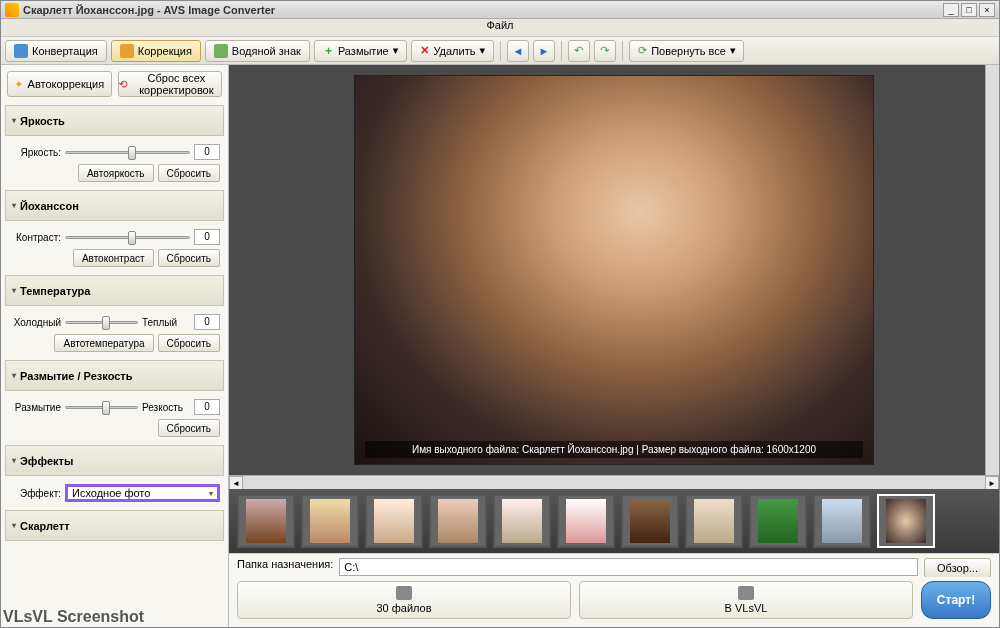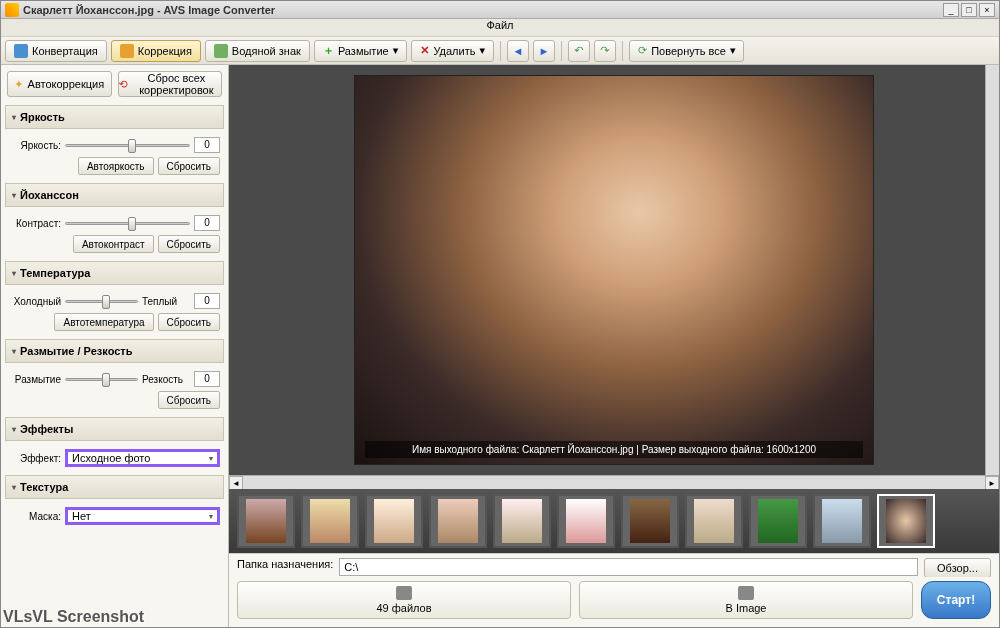--- a/index.html
+++ b/index.html
@@ -18,21 +18,21 @@
 .tbtn { height: 22px; padding: 0 8px; background: linear-gradient(#fefefe,#e6e3d8); border: 1px solid #b8b4a4; border-radius: 3px; display: flex; align-items: center; gap: 4px; cursor: pointer; }
 .tbtn.active { background: linear-gradient(#fff4d0,#f0e0a0); border-color: #c0a050; }
 .tbtn .ic { width: 14px; height: 14px; border-radius: 2px; }
 .sep { width: 1px; height: 20px; background: #bbb; margin: 0 2px; }
 .toolbar .mid { margin-left: auto; display: flex; align-items: center; gap: 4px; }
 .iconbtn { width: 22px; height: 22px; background: linear-gradient(#fefefe,#e6e3d8); border: 1px solid #b8b4a4; border-radius: 3px; display: flex; align-items: center; justify-content: center; cursor: pointer; }
 .main { flex: 1; display: flex; overflow: hidden; }
 .sidebar { width: 228px; background: #f8f6f0; border-right: 1px solid #bbb; overflow-y: auto; padding: 4px; display: flex; flex-direction: column; gap: 2px; }
 .sidebar-top { display: flex; gap: 6px; padding: 2px 2px 6px 2px; }
 .sidebar-top button { flex: 1; height: 26px; background: linear-gradient(#fefefe,#e6e3d8); border: 1px solid #b8b4a4; border-radius: 3px; cursor: pointer; display: flex; align-items: center; justify-content: center; gap: 4px; font-size: 10px; }
-.section-hdr { height: 24px; background: linear-gradient(#f2efe5,#e2ded0); border: 1px solid #c8c4b4; display: flex; align-items: center; padding: 0 6px; font-weight: bold; cursor: pointer; }
+.section-hdr { height: 31px; background: linear-gradient(#f2efe5,#e2ded0); border: 1px solid #c8c4b4; display: flex; align-items: center; padding: 0 6px; font-weight: bold; cursor: pointer; }
 .section-hdr::before { content: "▾"; margin-right: 4px; font-size: 8px; color: #555; }
 .section-body { padding: 6px 4px; display: flex; flex-direction: column; gap: 4px; justify-content: space-between; }
 .row { display: flex; align-items: center; gap: 4px; }
 .row label { width: 52px; text-align: right; font-size: 10px; }
 .row .lblR { width: 48px; text-align: left; font-size: 10px; }
 .slider { flex: 1; height: 16px; position: relative; }
 .slider .track { position: absolute; top: 7px; left: 0; right: 0; height: 3px; background: #ccc; border: 1px solid #999; border-radius: 2px; }
 .slider .thumb { position: absolute; top: 2px; width: 8px; height: 14px; background: linear-gradient(#fefefe,#d0cdc0); border: 1px solid #888; border-radius: 2px; cursor: pointer; }
 .numbox { width: 26px; height: 16px; border: 1px solid #aaa; background: #fff; text-align: center; font-size: 10px; line-height: 14px; }
 .btnrow { display: flex; gap: 4px; justify-content: flex-end; }
@@ -202,29 +202,21 @@
       <div class="section-hdr">Эффекты</div>
       <div class="section-body">
         <div class="row">
           <label>Эффект:</label>
           <div class="combo">
               <span>Исходное фото</span>
             </div>
         </div>
       </div>
 
-      <div class="section-hdr">Текстура</div>
-      <div class="section-body">
-        <div class="row">
-          <label>Маска:</label>
-          <div class="combo">
-              <span>Нет</span>
-            </div>
-        </div>
-      </div>
+      <div class="section-hdr">Скарлетт</div>
     </div>
 
     <div class="viewer">
       <div class="canvas">
         <div class="preview-img">
           <div class="caption">Имя выходного файла: Скарлетт Йоханссон.jpg | Размер выходного файла: 1600x1200</div>
         </div>
         <div class="vscroll"></div>
       </div>
       <div class="hscroll">
@@ -268,24 +260,24 @@
           </div>
       </div>
       <div class="destbar">
         <span>Папка назначения:</span>
         <input value="C:\" style="">
         <button>Обзор...</button>
       </div>
       <div class="bottombar">
         <div class="infocard">
           <div class="ic2"></div>
-          <span>49 файлов</span>
+          <span>30 файлов</span>
         </div>
         <div class="infocard">
           <div class="ic2"></div>
-          <span>В Image</span>
+          <span>В VLsVL</span>
         </div>
         <div class="startbtn">Старт!</div>
       </div>
     </div>
   </div>
 </div>
 <div class="watermark">VLsVL Screenshot</div>
 
 </body></html>

